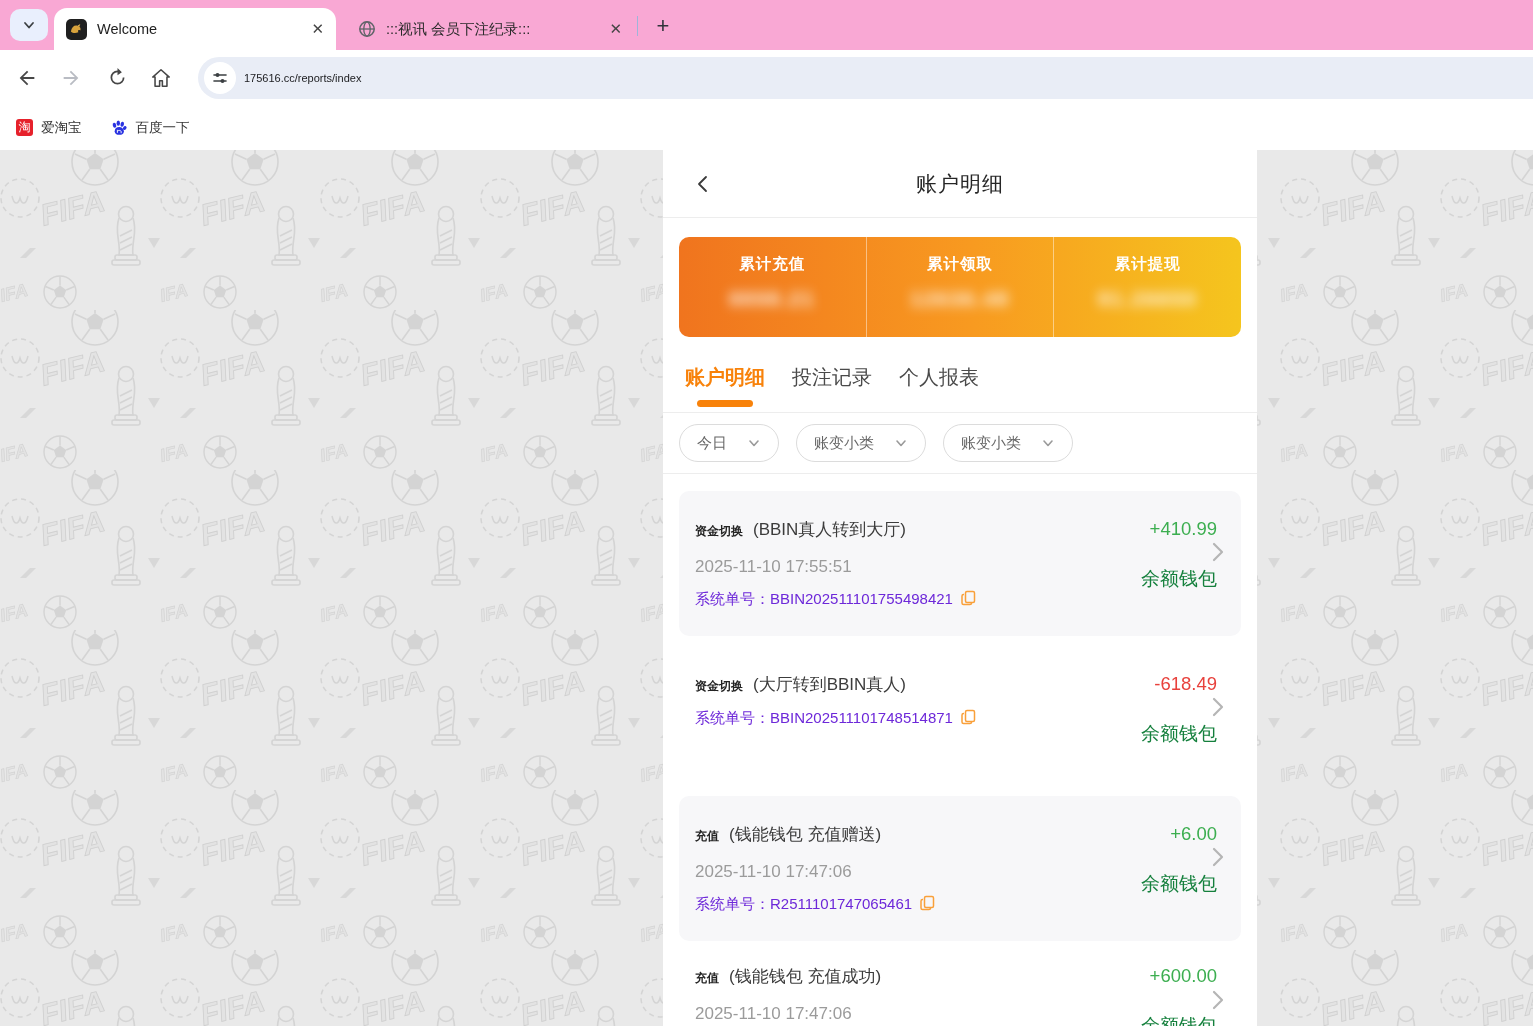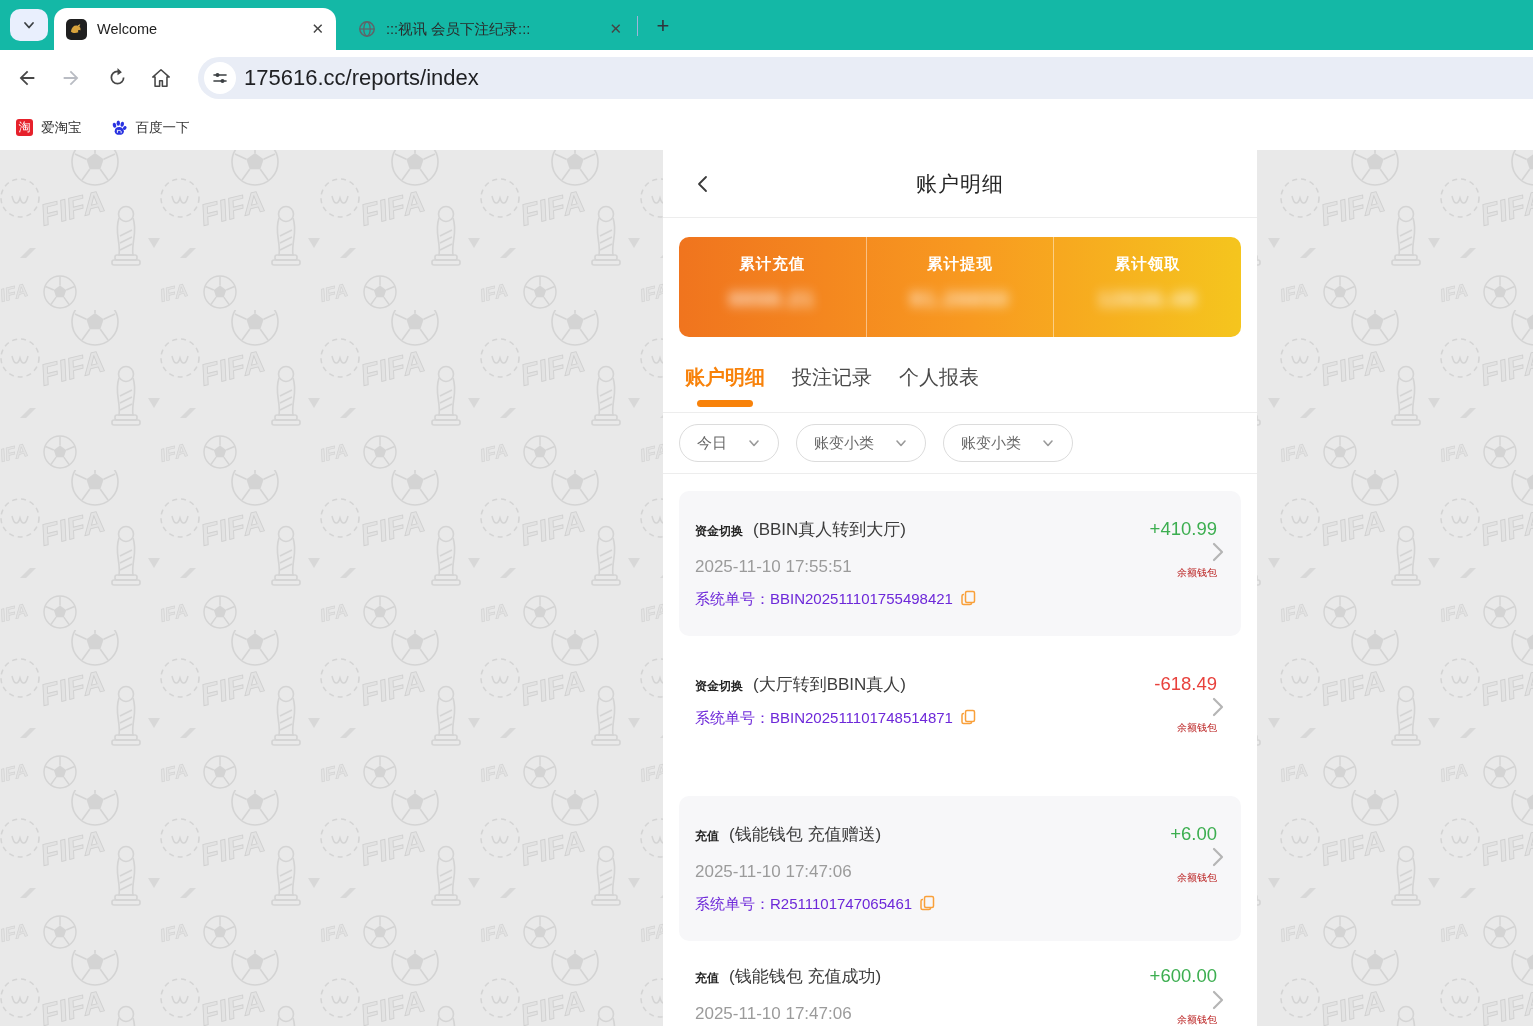--- a/index.html
+++ b/index.html
@@ -1,20 +1,20 @@
 <!DOCTYPE html>
 <html><head>
 <meta charset="utf-8">
 <style>
   * { margin:0; padding:0; box-sizing:border-box; }
   html,body { width:1533px; height:1026px; overflow:hidden;
     font-family:"Liberation Sans","DejaVu Sans",sans-serif; }
 
   
-  .tabstrip { position:relative; height:50px; background:#14b8a6; }
+  .tabstrip { position:relative; height:50px; background:#f9a8d4; }
   .tab-search { position:absolute; left:10px; top:9px; width:38px; height:32px;
     border-radius:10px; background:#e9effd; display:flex; align-items:center; justify-content:center; }
   .tab { position:absolute; top:8px; height:42px; display:flex; align-items:center; padding:0 12px; }
   .tab.active { left:54px; width:282px; background:#ffffff; border-radius:13px 13px 0 0; }
   .tab.inactive { left:346px; width:288px; }
   .favicon { width:21px; height:21px; border-radius:5px; background:#1f1f1f;
     display:flex; align-items:center; justify-content:center; flex:none; }
   .tab-title { margin-left:10px; font-size:14.5px; color:#1f1f1f; white-space:nowrap;
     overflow:hidden; flex:1; }
   .tab-close { margin-left:8px; color:#454545; font-size:15px; flex:none; cursor:default; }
@@ -22,21 +22,21 @@
   .newtab-btn { position:absolute; left:648px; top:11px; width:30px; height:30px;
     display:flex; align-items:center; justify-content:center; color:#30343b; font-size:22px; font-weight:400; }
 
   .toolbar { position:relative; height:55px; background:#ffffff; display:flex; align-items:center; }
   .nav-btn { width:34px; height:34px; display:flex; align-items:center; justify-content:center; flex:none; }
   .nav-btn.back { margin-left:10px; }
   .omnibox { position:absolute; left:198px; right:-22px; top:7px; height:42px;
     background:#e9edf6; border-radius:21px; display:flex; align-items:center; padding-left:6px; }
   .site-info { width:32px; height:32px; border-radius:50%; background:#ffffff;
     display:flex; align-items:center; justify-content:center; flex:none; }
-  .url-text { margin-left:8px; font-size:22px; color:#202124; }
+  .url-text { margin-left:8px; font-size:11px; color:#202124; }
 
   .bookmarks { height:45px; background:#ffffff; display:flex; align-items:center; }
   .bookmark { display:flex; align-items:center; margin-left:16px; }
   .bookmark + .bookmark { margin-left:28px; }
   .bm-label { margin-left:8px; font-size:13.5px; color:#333; }
   .taobao-ic { width:17px; height:17px; background:#e6212b; border-radius:3px; color:#fff;
     font-size:12px; display:flex; align-items:center; justify-content:center; }
 
   
   .page { position:relative; height:876px; background:#e9e9e9; }
@@ -76,21 +76,21 @@
   .record.shaded { background:#f7f7f9; }
   .r-line1 { display:flex; align-items:baseline; }
   .r-type { font-size:12px; font-weight:700; color:#242424; }
   .r-detail { margin-left:10px; font-size:17px; color:#3c3c3c; }
   .r-date { margin-top:16px; font-size:17px; color:#9b9b9b; }
   .r-order { margin-top:13px; font-size:15px; color:#6d28d9; display:flex; align-items:flex-start; }
   .r-order .copy-ic { margin-left:8px; }
   .r-right { position:absolute; right:24px; top:27px; text-align:right; }
   .r-amount { font-size:18.5px; }
   .amt-green { color:#3cae50; } .amt-red { color:#e8413c;margin-left:6px; }
-  .r-wallet { margin-top:26px; font-size:10px; color:#b91c1c; }
+  .r-wallet { margin-top:26px; font-size:19px; color:#15803d; }
   .r-chev { position:absolute; right:14px; top:50px; }
   .record.clipped .r-right { top:14px; }
   .record.clipped .r-chev { top:38px; }
   .record.clipped { margin-bottom:0; min-height:120px; padding-top:14px; }
 </style>
 </head>
 <body>
 
 <div class="tabstrip">
   <div class="tab-search">
@@ -233,26 +233,26 @@
       </span>
       <span class="panel-title">账户明细</span>
     </div>
 
     <div class="summary-card">
       <div class="sum-col">
         <span class="sum-label">累计充值</span>
         <span class="sum-value">8898.21</span>
       </div>
       <div class="sum-col">
+        <span class="sum-label">累计领取</span>
+        <span class="sum-value">12636.48</span>
+      </div>
+      <div class="sum-col">
         <span class="sum-label">累计提现</span>
         <span class="sum-value">91.26650</span>
-      </div>
-      <div class="sum-col">
-        <span class="sum-label">累计领取</span>
-        <span class="sum-value">12636.48</span>
       </div>
     </div>
 
     <div class="tabs-row">
       <div class="ptab active">账户明细</div>
       <div class="ptab">投注记录</div>
       <div class="ptab">个人报表</div>
     </div>
 
     <div class="filters-row">

